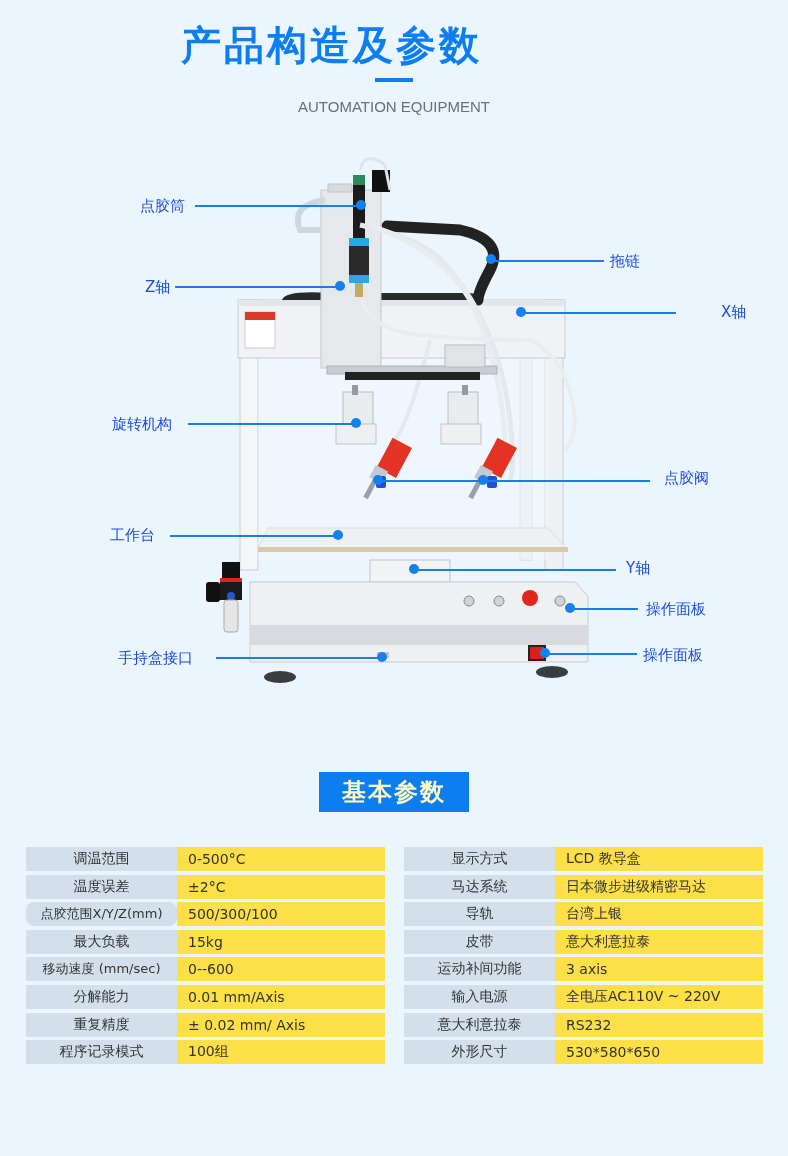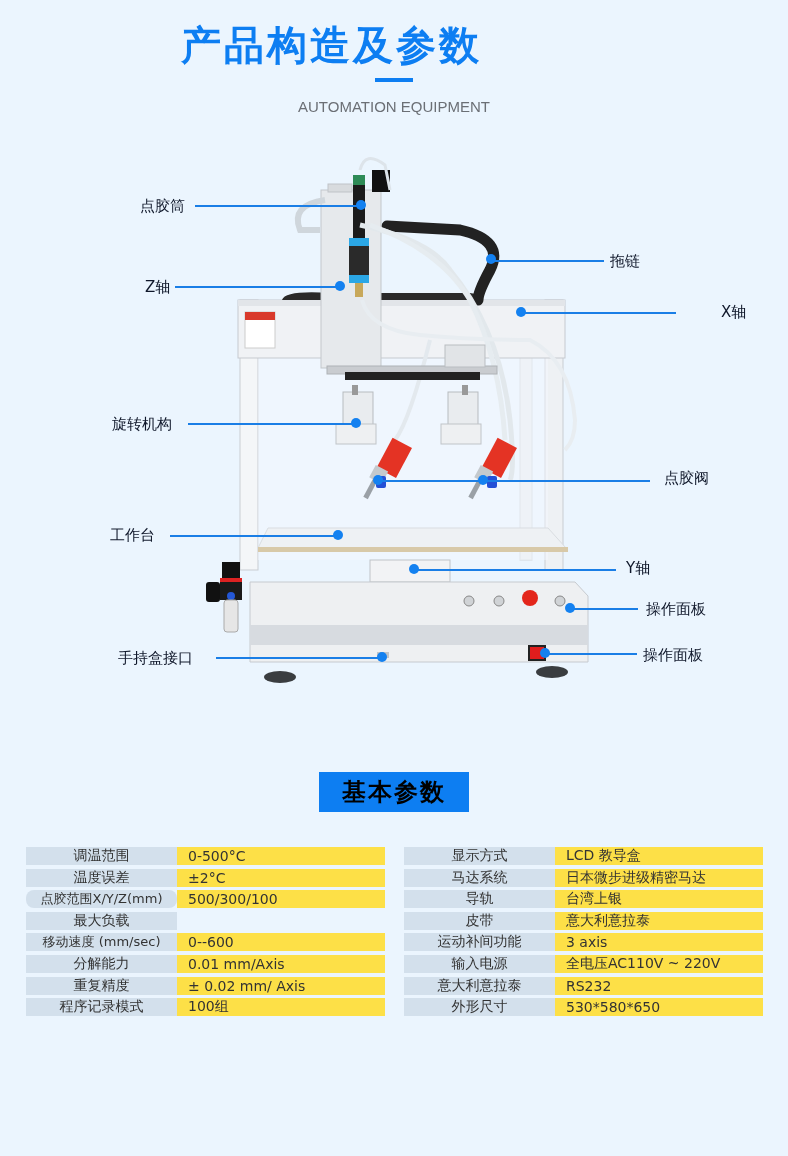--- a/index.html
+++ b/index.html
@@ -16,40 +16,40 @@
   .subtitle {
     position: absolute; left: 0; width: 788px; top: 98px; text-align: center;
     font-family: "Liberation Sans", sans-serif; font-size: 15px; color: #6b6f75; letter-spacing: 0;
   }
 
   
   .machine { position: absolute; left: 0; top: 0; width: 788px; height: 720px; }
 
   
   .callout-label {
-    position: absolute; font-size: 15px; color: #0f172a; white-space: nowrap; line-height: 20px;
+    position: absolute; font-size: 15px; color: #1d4ed8; white-space: nowrap; line-height: 20px;
   }
   .callout-line { position: absolute; height: 1.5px; background: #1a7ee6; }
   .callout-dot {
     position: absolute; width: 10px; height: 10px; border-radius: 50%; background: #1481f0;
     transform: translate(-5px, -5px);
   }
 
   
   .section-badge {
     position: absolute; left: 319px; top: 772px; width: 150px; height: 40px;
-    background: #0d7ef2; color: #000000; font-size: 24px; font-weight: bold;
+    background: #0d7ef2; color: #fef9c3; font-size: 24px; font-weight: bold;
     display: flex; align-items: center; justify-content: center; letter-spacing: 2px;
   }
 
   
   .spec-table { position: absolute; top: 847px; width: 359px; }
   .spec-table.left { left: 26px; }
   .spec-table.right { left: 404px; }
-  .spec-row { display: flex; height: 18px; margin-bottom: 3.6px; }
+  .spec-row { display: flex; height: 24px; margin-bottom: 3.6px; }
   .spec-label {
     width: 151px; background: #d3e0ec; display: flex; align-items: center; justify-content: center;
     font-size: 14px; color: #333; white-space: nowrap;
   }
   .spec-value {
     flex: 1; background: #fde047; display: flex; align-items: center; padding-left: 11px;
     font-size: 14px; color: #333; white-space: nowrap;
   }
 </style>
 </head>
@@ -202,20 +202,21 @@
   <div class="spec-row">
     <div class="spec-label">温度误差</div>
     <div class="spec-value">±2°C</div>
   </div>
   <div class="spec-row">
     <div class="spec-label" style="font-size:13px;border-radius:8px;">点胶范围X/Y/Z(mm)</div>
     <div class="spec-value">500/300/100</div>
   </div>
   <div class="spec-row">
     <div class="spec-label">最大负载</div>
+    <div class="spec-value">15kg</div>
   </div>
   <div class="spec-row">
     <div class="spec-label" style="font-size:13px;">移动速度 (mm/sec)</div>
     <div class="spec-value">0--600</div>
   </div>
   <div class="spec-row">
     <div class="spec-label">分解能力</div>
     <div class="spec-value">0.01 mm/Axis</div>
   </div>
   <div class="spec-row">

